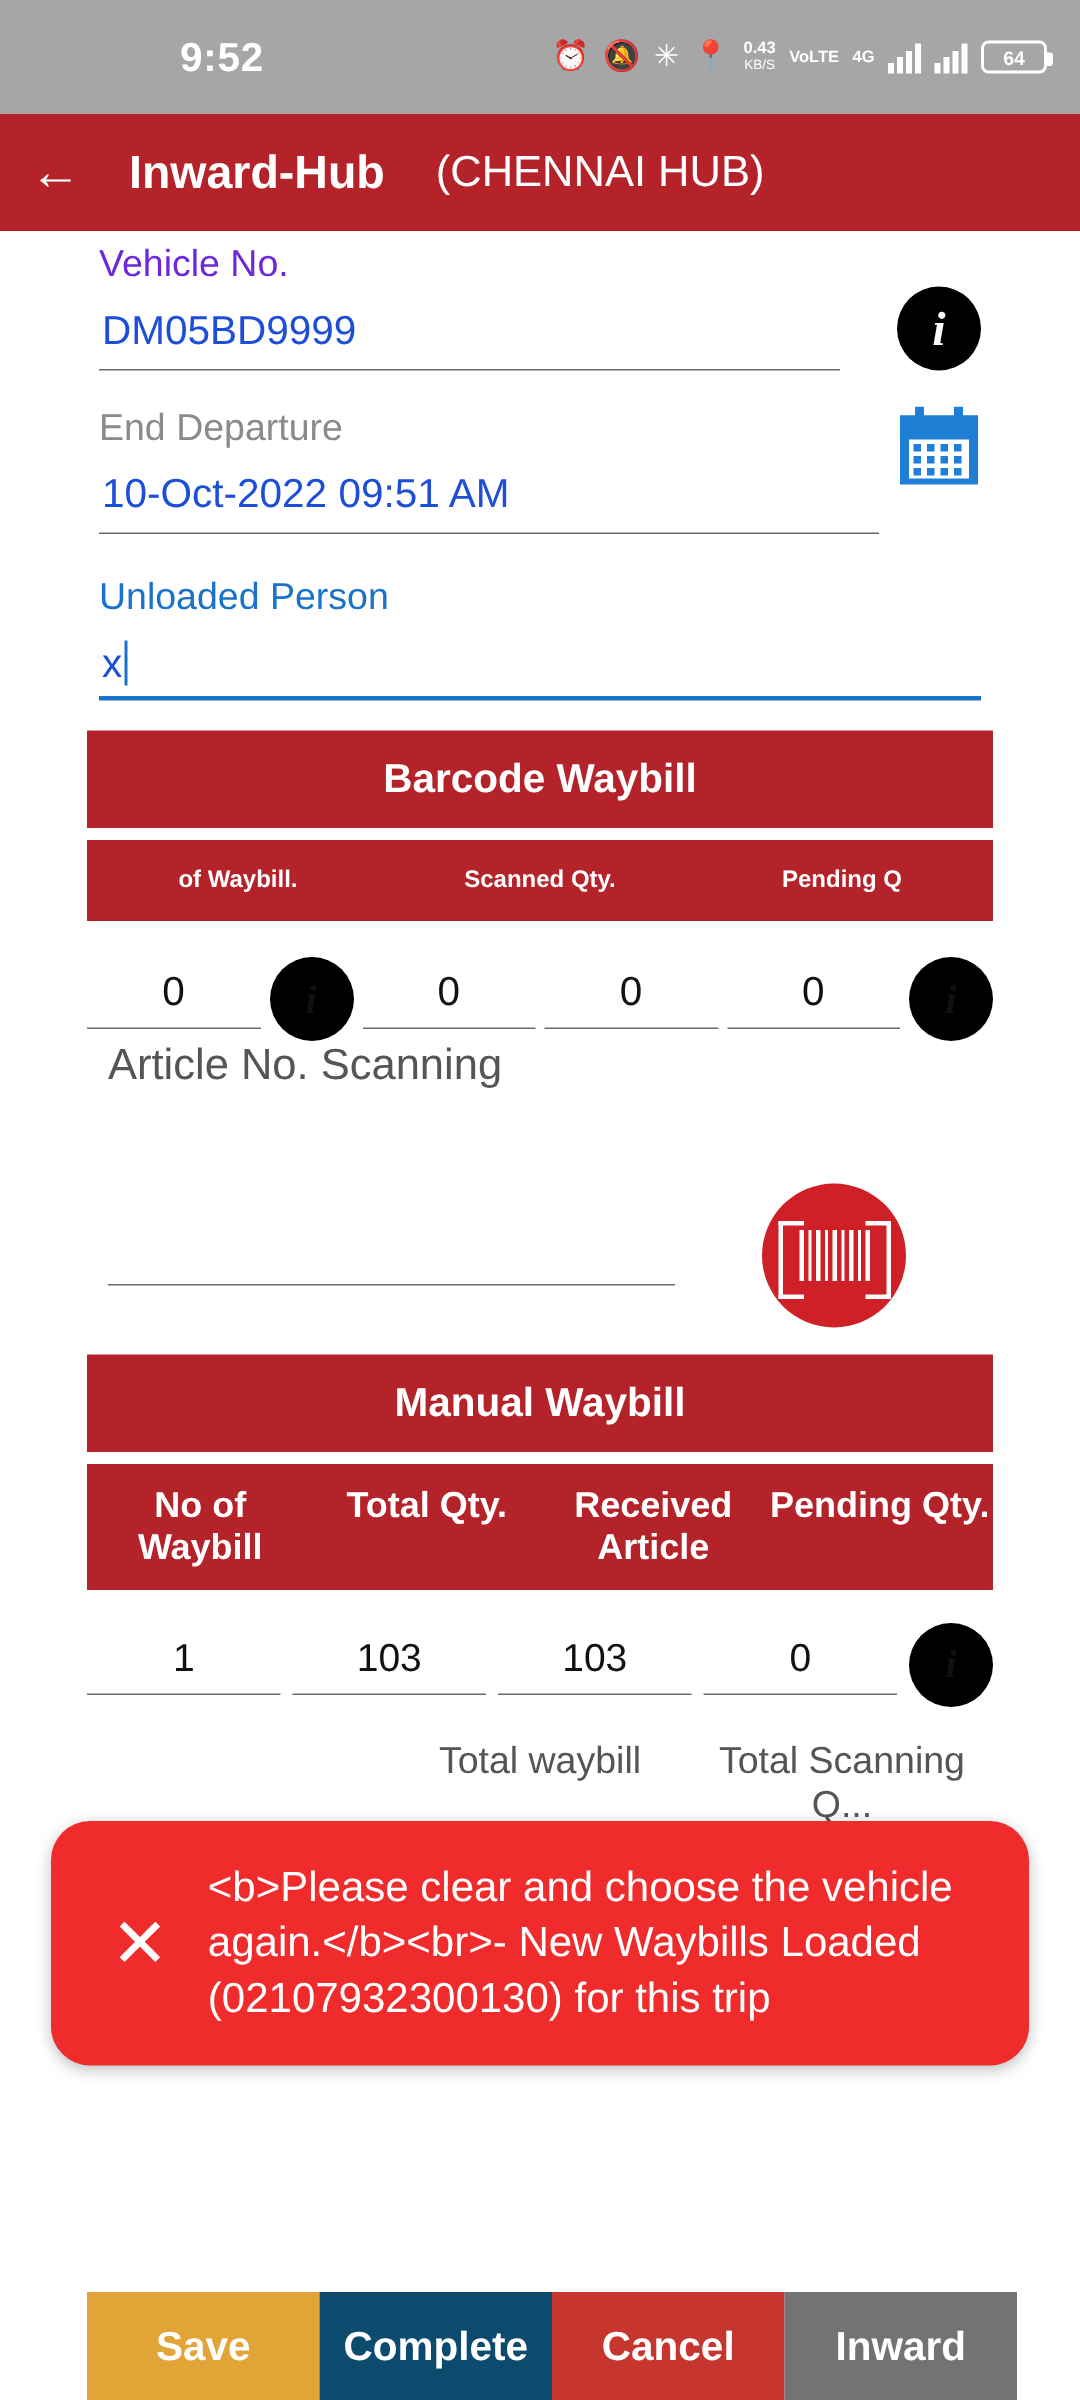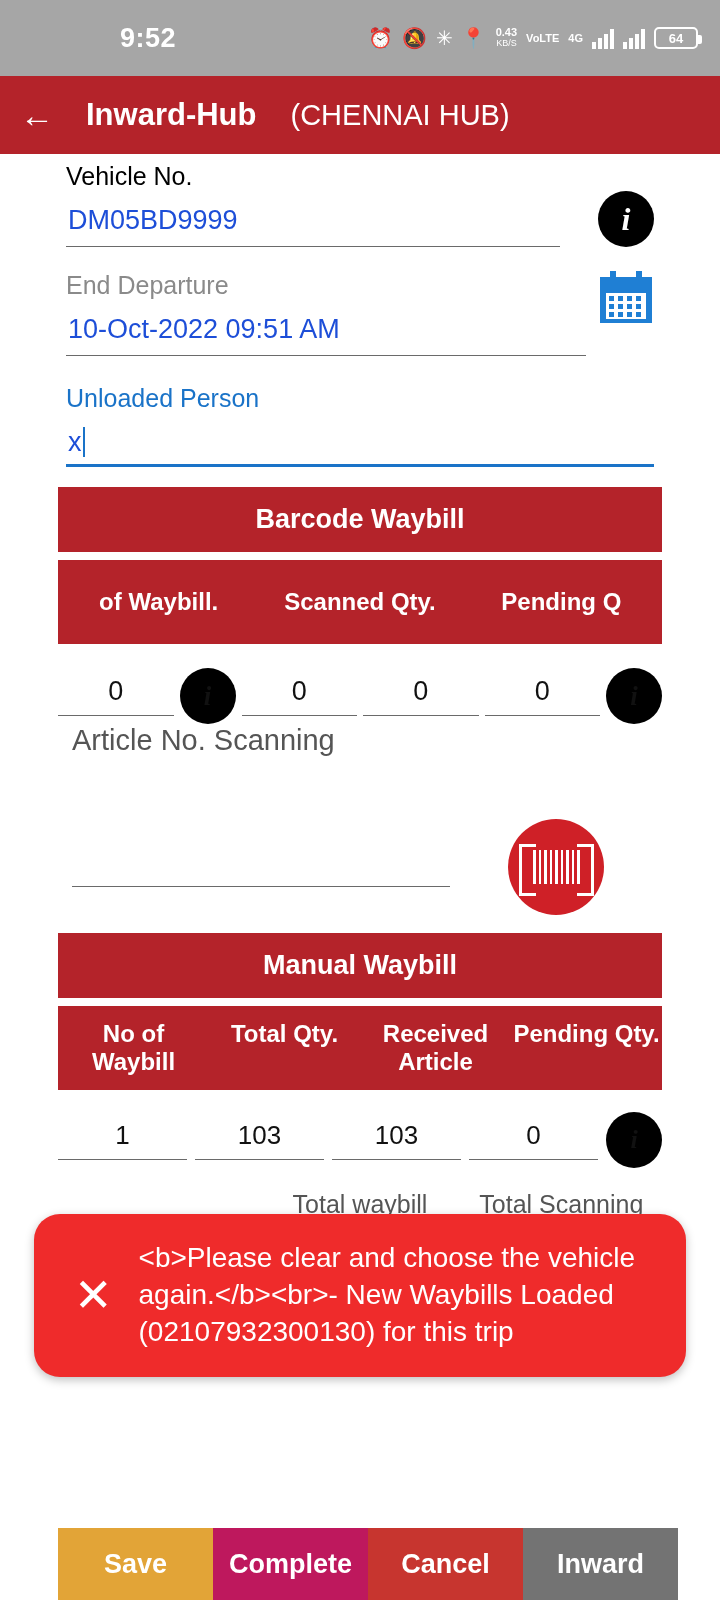--- a/index.html
+++ b/index.html
@@ -70,21 +70,21 @@
   .app-title { font-size: 31px; font-weight: bold; margin-left: 14px; }
   .app-sub { font-size: 29px; margin-left: 34px; font-weight: normal; }
 
   
   .form { padding: 0 66px; }
 
   .row-inline {
     display: flex; align-items: center; padding-top: 36px;
   }
   .label-muted { font-size: 25px; color: #8a8a8a; }
-  .label-dark { font-size: 25px; color: #000000; }
+  .label-dark { font-size: 25px; color: #6d28d9; }
   .label-blue { font-size: 25px; color: #1a73c8; }
 
   .radio-group { margin-left: auto; display: flex; align-items: center; gap: 26px; padding-right: 8px;}
   .radio-opt { display: flex; align-items: center; gap: 12px; }
   .radio {
     width: 34px; height: 34px; border-radius: 50%;
     border: 4px solid #5c5c5c; display: flex; align-items: center; justify-content: center;
   }
   .radio.checked { border-color: #0a63c9; }
   .radio.checked:after {
@@ -113,22 +113,22 @@
   .cal-icon { width: 56px; height: 54px; flex: none; }
 
   .caret { display:inline-block; width:2px; height:30px; background:#1a73c8; vertical-align:-6px; margin-left:1px;}
 
   
   .section-bar {
     background: #b4232a; color: #fff; text-align: center;
     font-size: 27px; font-weight: bold; padding: 17px 0;
   }
   .table-head {
-    background: #b4232a; color: #fff; font-weight: bold; font-size: 24px;
-    display: flex; padding: 28px 0;
+    background: #b4232a; color: #fff; font-weight: bold; font-size: 16px;
+    display: flex; padding: 18px 0;
   }
   .table-head div { flex: 1; text-align: center; white-space: nowrap; }
   .head-wide { overflow: hidden; }
 
   .value-row { display: flex; align-items: center; padding: 24px 0 0 0; gap: 6px;}
   .cell {
     flex: 1; text-align: center; font-size: 27px; color: #111;
     border-bottom: 1.5px solid #6a6a6a; padding-bottom: 8px;
   }
   .cell.small { flex: 0 0 56px; border: none; padding: 0; }
@@ -189,21 +189,21 @@
   .toast-msg { font-size: 28px; line-height: 1.32; }
 
   
   .bottom-bar {
     position: absolute; left: 58px; right: 42px; bottom: 0;
     display: flex; height: 72px;
   }
   .btn { flex: 1; display:flex; align-items:center; justify-content:center;
          color:#fff; font-size: 27px; font-weight: bold; }
   .btn-save { background: #e2a437; }
-  .btn-complete { background: #be185d; }
+  .btn-complete { background: #0c4a6e; }
   .btn-cancel { background: #c7352f; }
   .btn-inward { background: #737373; }
 </style>
 </head>
 <body>
 
 <div class="screen">
 
   <div class="status-bar">
     <div class="status-time">9:52</div>

